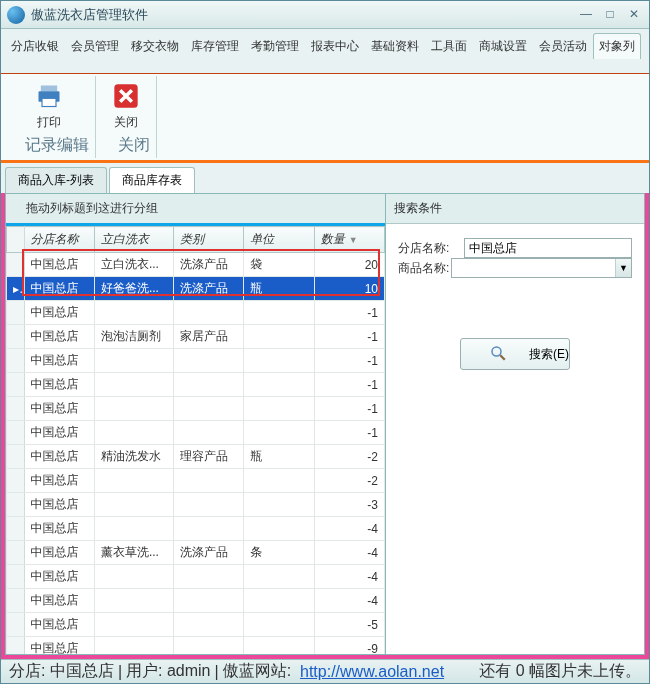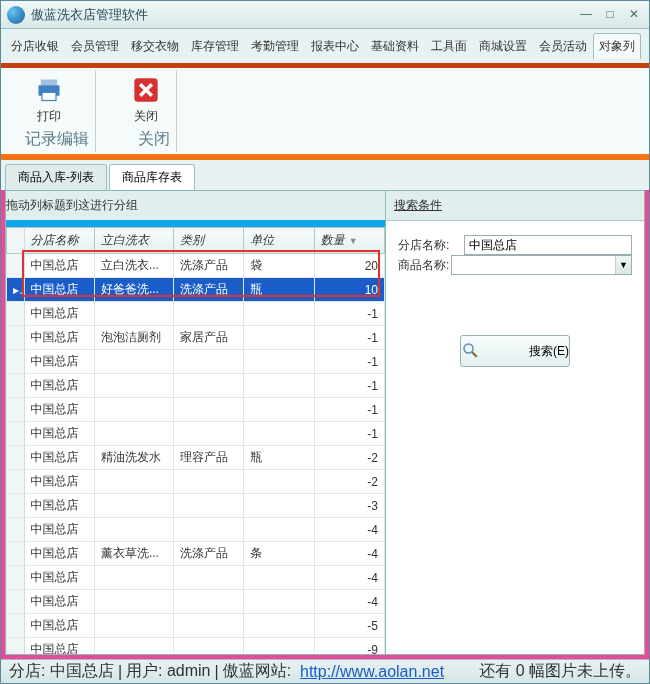--- a/index.html
+++ b/index.html
@@ -2,54 +2,54 @@
 <html><head>
 <meta charset="utf-8">
 <style>
 * { box-sizing: border-box; margin: 0; padding: 0; }
 body { font-family: "Microsoft YaHei", SimSun, sans-serif; font-size: 12px; background: #e8f0f0; width: 650px; height: 684px; overflow: hidden; position: relative; }
 .window { border: 1px solid #5a8a9a; width: 650px; height: 684px; display: flex; flex-direction: column; background: #ec4899; }
 .title-bar { height: 28px; background: linear-gradient(#f0f7f7,#d8e8e8); display: flex; align-items: center; padding: 0 6px; border-bottom: 1px solid #a0c0c0; }
 .title-bar .logo { width: 18px; height: 18px; border-radius: 50%; background: radial-gradient(circle at 30% 30%, #6ac0f0, #1060a0); margin-right: 6px; }
 .title-bar .title { flex: 1; color: #2a4a5a; font-size: 13px; }
 .title-bar .win-btn { width: 18px; height: 16px; margin-left: 6px; color: #4a6a7a; cursor: pointer; text-align: center; line-height: 14px; }
-.main-tabs { display: flex; padding: 4px 4px 4px 4px; background: #e8f2f2; border-bottom: 5px solid #c2410c; }
+.main-tabs { display: flex; padding: 4px 4px 14px 4px; background: #e8f2f2; border-bottom: 1px solid #c2410c; }
 .main-tabs .tab { padding: 4px 5px; border: 1px solid transparent; border-bottom: none; color: #333; cursor: pointer; font-size: 12px; white-space: nowrap; }
 .main-tabs .tab.active { background: #f5fafa; border-color: #a0c0c0; border-radius: 3px 3px 0 0; }
-.ribbon { display: flex; background: #f5fafa; border-bottom: 6px solid #f97316; padding: 2px; gap: 20px; }
+.ribbon { display: flex; background: #f5fafa; border-bottom: 3px solid #f97316; padding: 2px; }
 .ribbon-group { border-right: 1px solid #c0d4d4; padding: 2px 6px; text-align: center; }
 .ribbon-btn { display: flex; flex-direction: column; align-items: center; padding: 2px 4px; cursor: pointer; }
 .ribbon-btn .icon { width: 32px; height: 32px; display: flex; align-items: center; justify-content: center; }
 .ribbon-btn .lbl { margin-top: 2px; color: #333; }
 .ribbon-group .grp-lbl { color: #5a7a8a; margin-top: 2px; font-size: 16px; margin-left: 16px; }
 .sub-tabs { display: flex; padding: 4px 22px 0 4px; background: #e8f2f2; }
 .sub-tabs .tab { padding: 4px 12px; border: 1px solid #a0c0c0; border-bottom: none; background: #e0ecec; cursor: pointer; margin-right: 2px; border-radius: 3px 3px 0 0; }
 .sub-tabs .tab.active { background: #fff; }
 .content { flex: 1; display: flex; border: 1px solid #88b8b8; margin: 0 4px 4px 4px; background: #fff; overflow: hidden; }
 .grid-pane { flex: 1; display: flex; flex-direction: column; border-right: 1px solid #88b8b8; overflow: hidden; }
-.group-bar { background: #e0eeee; padding: 6px 0; color: #333; border-bottom: 7px solid #0ea5e9; }
+.group-bar { background: #e0eeee; padding: 6px 20px; color: #333; border-bottom: 3px solid #0ea5e9; }
 .grid-wrap { flex: 1; overflow-y: auto; overflow-x: hidden; position: relative; }
 table { border-collapse: collapse; width: 100%; table-layout: fixed; }
 th { background: linear-gradient(#f8fcfc,#e4f0f0); border: 1px solid #b0c8c8; padding: 4px 6px; text-align: left; font-weight: normal; color: #333; position: sticky; top: 0; font-style: italic; }
 td { border: 1px solid #e0e8e8; padding: 3px 6px; color: #333; height: 22px; white-space: nowrap; overflow: hidden; text-overflow: ellipsis; }
 td.num { text-align: right; }
 tr.sel td { background: #1a5cc8; color: #fff; }
 .num-col .filter { font-size: 9px; color: #888; margin-left: 4px; }
 .row-ind { width: 16px; background: #f0f6f6; border-right: 1px solid #d0dcdc; }
 .highlight-box { position: absolute; border: 2px solid #e03030; pointer-events: none; }
 .search-pane { width: 258px; display: flex; flex-direction: column; }
-.search-title { background: #e0eeee; padding: 6px 8px; color: #333; border-bottom: 1px solid #b0c8c8; text-decoration: underline; }
+.search-title { background: #e0eeee; padding: 6px 8px; color: #333; border-bottom: 1px solid #b0c8c8; }
 .search-body { padding: 14px 12px; }
 .form-row { display: flex; align-items: center; }
 .form-row label { width: 66px; color: #333; }
 .form-row input { flex: 1; border: 1px solid #9ab0b0; padding: 2px 4px; height: 20px; font-size: 12px; }
 .combo { display: flex; flex: 1; border: 1px solid #9ab0b0; }
 .combo input { border: none; flex: 1; height: 18px; }
 .combo .arrow { width: 16px; background: linear-gradient(#f0f6f6,#d8e6e6); border-left: 1px solid #c0d0d0; text-align: center; font-size: 9px; line-height: 18px; cursor: pointer; }
-.search-btn { margin: 60px auto 0; width: 110px; height: 32px; border: 1px solid #9ab0b0; background: linear-gradient(#f8fcfc,#e4f0f0); border-radius: 3px; display: flex; align-items: center; justify-content: space-between; gap: 22px; cursor: pointer; }
+.search-btn { margin: 60px auto 0; width: 110px; height: 32px; border: 1px solid #9ab0b0; background: linear-gradient(#f8fcfc,#e4f0f0); border-radius: 3px; display: flex; align-items: center; justify-content: flex-end; gap: 22px; cursor: pointer; }
 .status-bar { height: 24px; background: linear-gradient(#e8f2f2,#d4e6e6); border-top: 1px solid #a0c0c0; display: flex; align-items: center; padding: 0 8px; color: #333; font-size: 16px; }
 .status-bar a { color: #1a5cc8; text-decoration: underline; }
 .status-right { margin-left: auto; }
 .printer-svg { fill: #4080c0; }
 </style>
 </head>
 <body>
 
 <div class="window">
   <div class="title-bar">

